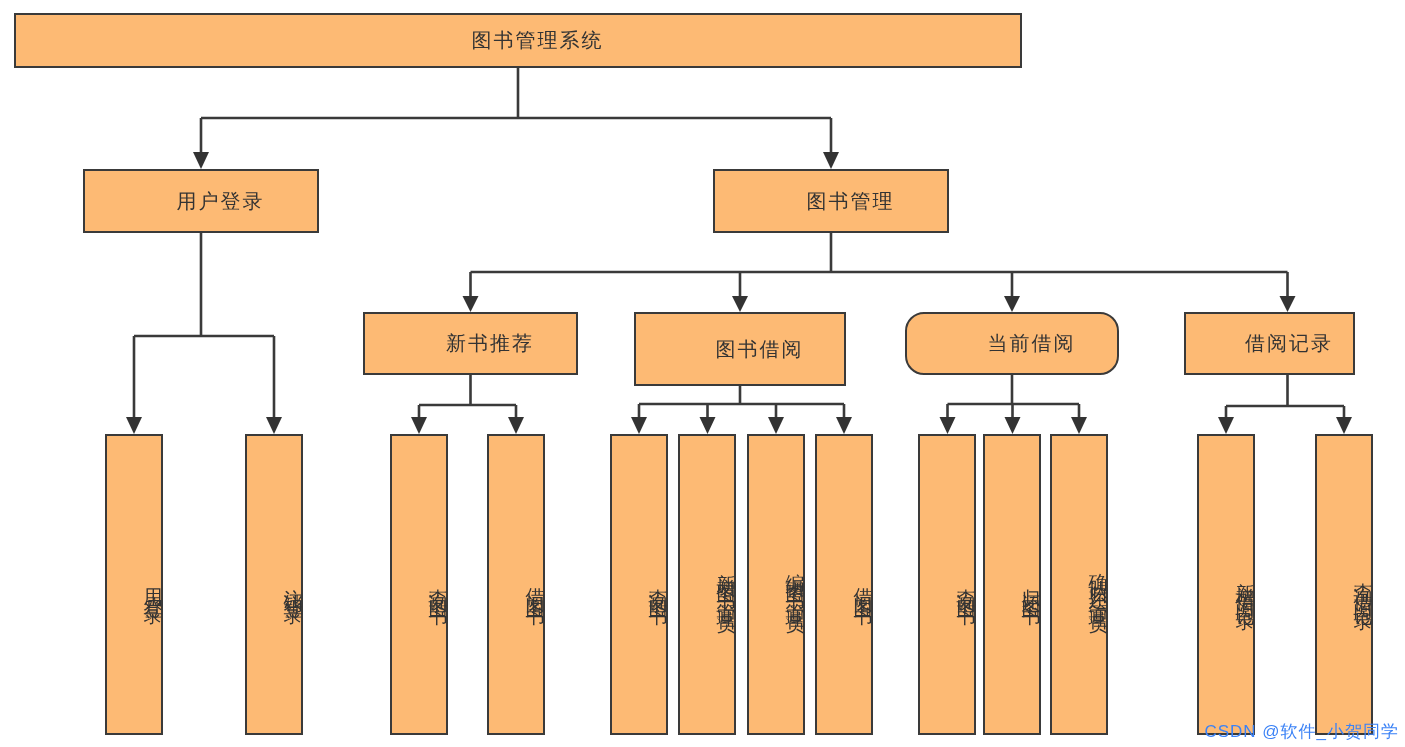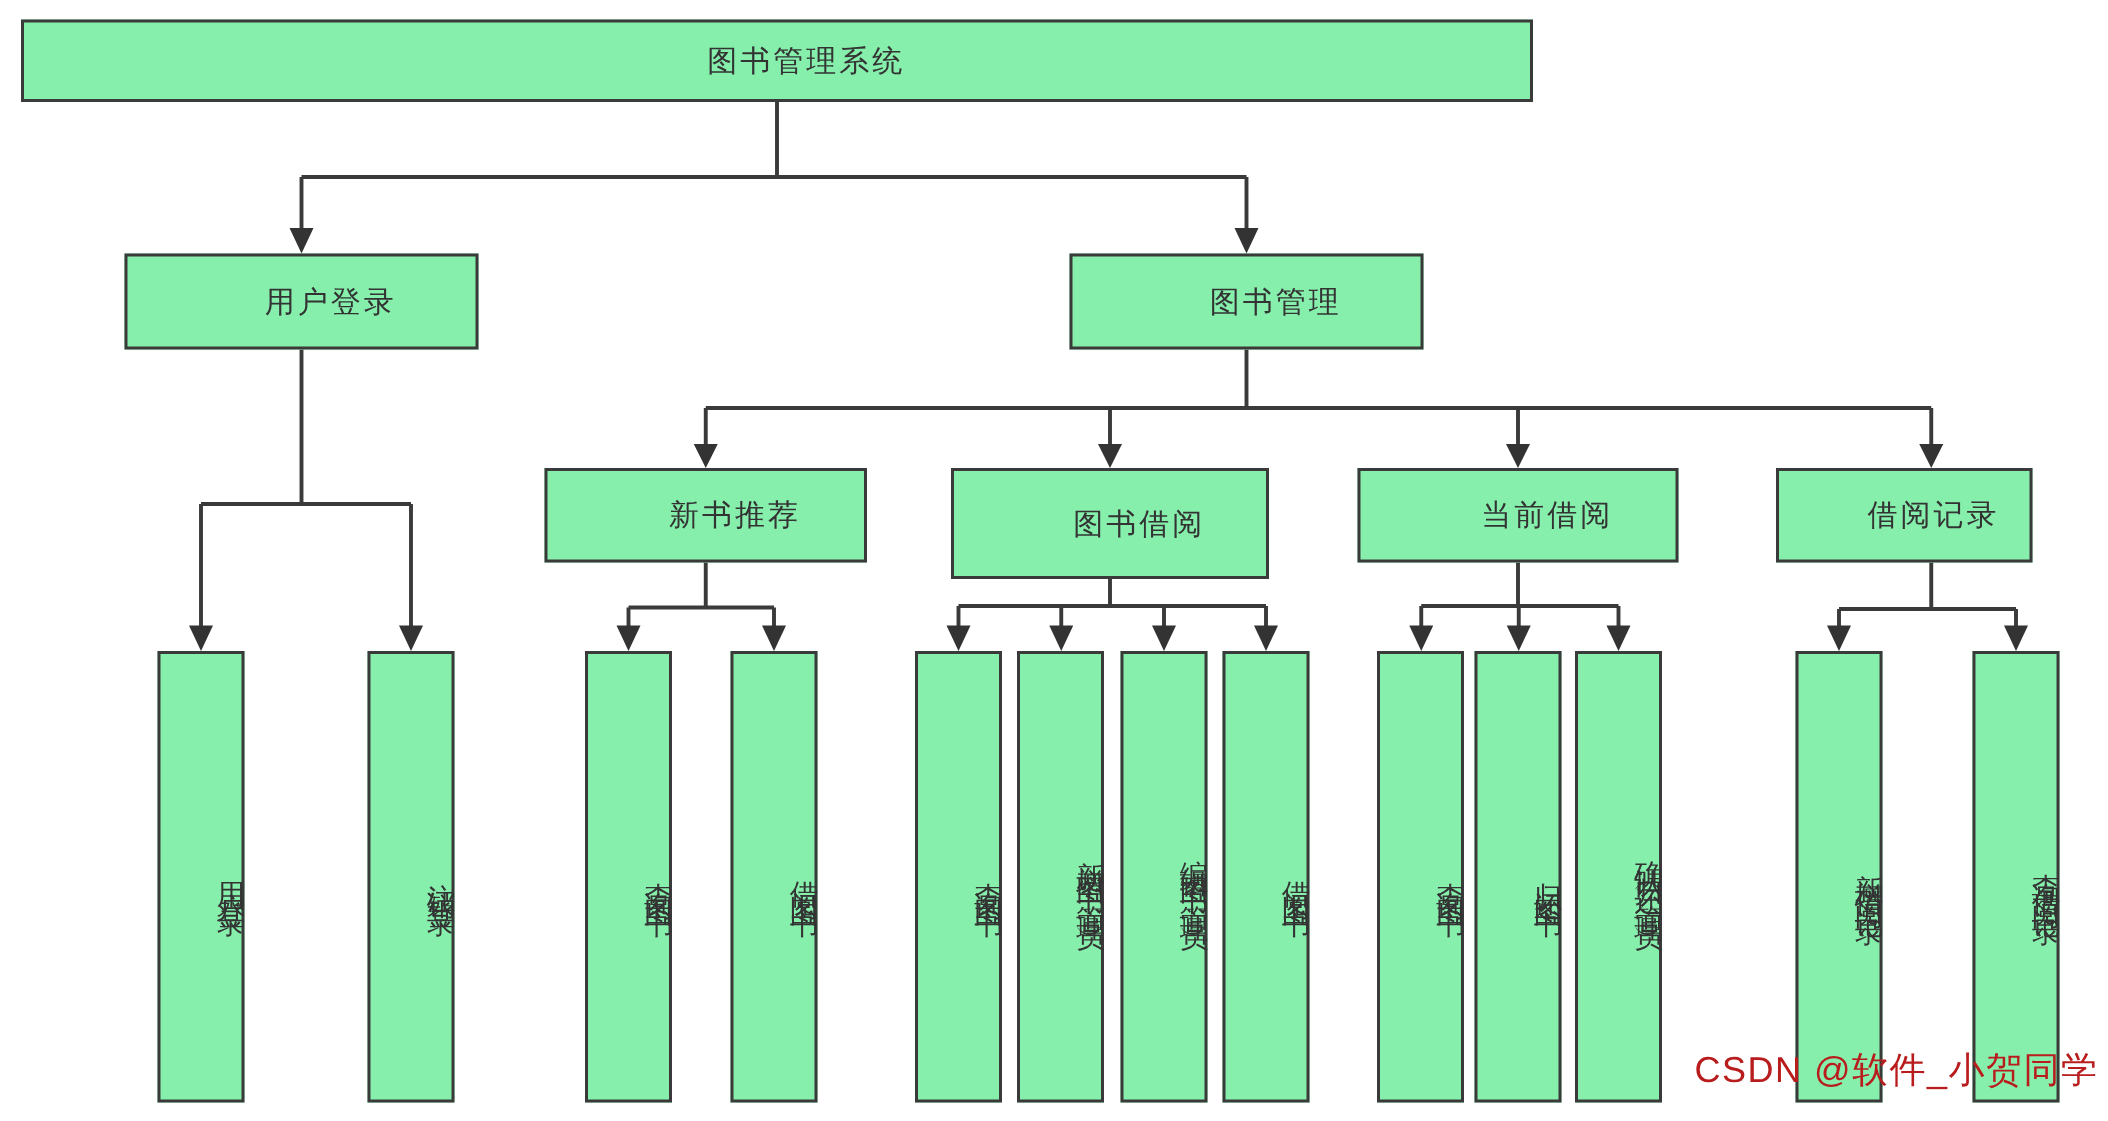--- a/index.html
+++ b/index.html
@@ -8,21 +8,21 @@
     width:1405px;height:747px;
     background:#ffffff;
     font-family:"Liberation Sans","DejaVu Sans",sans-serif;
     overflow:hidden;
   }
   #wires{position:absolute;left:0;top:0;width:1405px;height:747px;}
   .ln{stroke:#3a3a3a;stroke-width:2.6;fill:none;}
   .ar{fill:#333333;stroke:none;}
   .node{
     position:absolute;
-    background:#86efac;
+    background:#fdba74;
     border:2.5px solid #3a3a3a;
     display:flex;align-items:center;justify-content:center;
     box-sizing:border-box;
     color:#333333;
     padding-left:39px;
   }
   .htext{
     font-size:20px;
     letter-spacing:2px;
     white-space:nowrap;
@@ -35,41 +35,41 @@
     letter-spacing:6px;
     line-height:1;
     color:#333333;
   }
   
   #n-root   {left:14px;  top:13px;  width:1008px;height:55px;}
   #n-login  {left:83px;  top:169px; width:236px; height:64px;}
   #n-mgmt   {left:713px; top:169px; width:236px; height:64px;}
   #n-newrec {left:363px; top:312px; width:215px; height:63px;}
   #n-bborrow{left:634px; top:312px; width:212px; height:74px;}
-  #n-current{left:905px; top:312px; width:214px; height:63px;}
+  #n-current{left:905px; top:312px; width:214px; height:63px;border-radius:19px;}
   #n-records{left:1184px;top:312px; width:171px; height:63px;}
   .leaf{top:434px;width:58px;height:301px;}
   #l-ulogin {left:105px;}
   #l-logout {left:245px;}
   #l-nbq    {left:390px;}
   #l-nbb    {left:487px;}
   #l-bbq    {left:610px;}
   #l-bba    {left:678px;}
   #l-bbe    {left:747px;}
   #l-bbb    {left:815px;}
   #l-cbq    {left:918px;}
   #l-cbr    {left:983px;}
   #l-cbc    {left:1050px;}
   #l-rca    {left:1197px;}
   #l-rcq    {left:1315px;}
   #watermark{
     position:absolute;
-    right:6px;bottom:18px;
-    font-size:24px;
-    color:#b91c1c;
+    right:6px;bottom:4px;
+    font-size:17px;
+    color:#3b82f6;
     letter-spacing:1px;
     z-index:5;
     white-space:nowrap;
   }
 </style>
 </head>
 <body>
 
 <div id="canvas">
 

